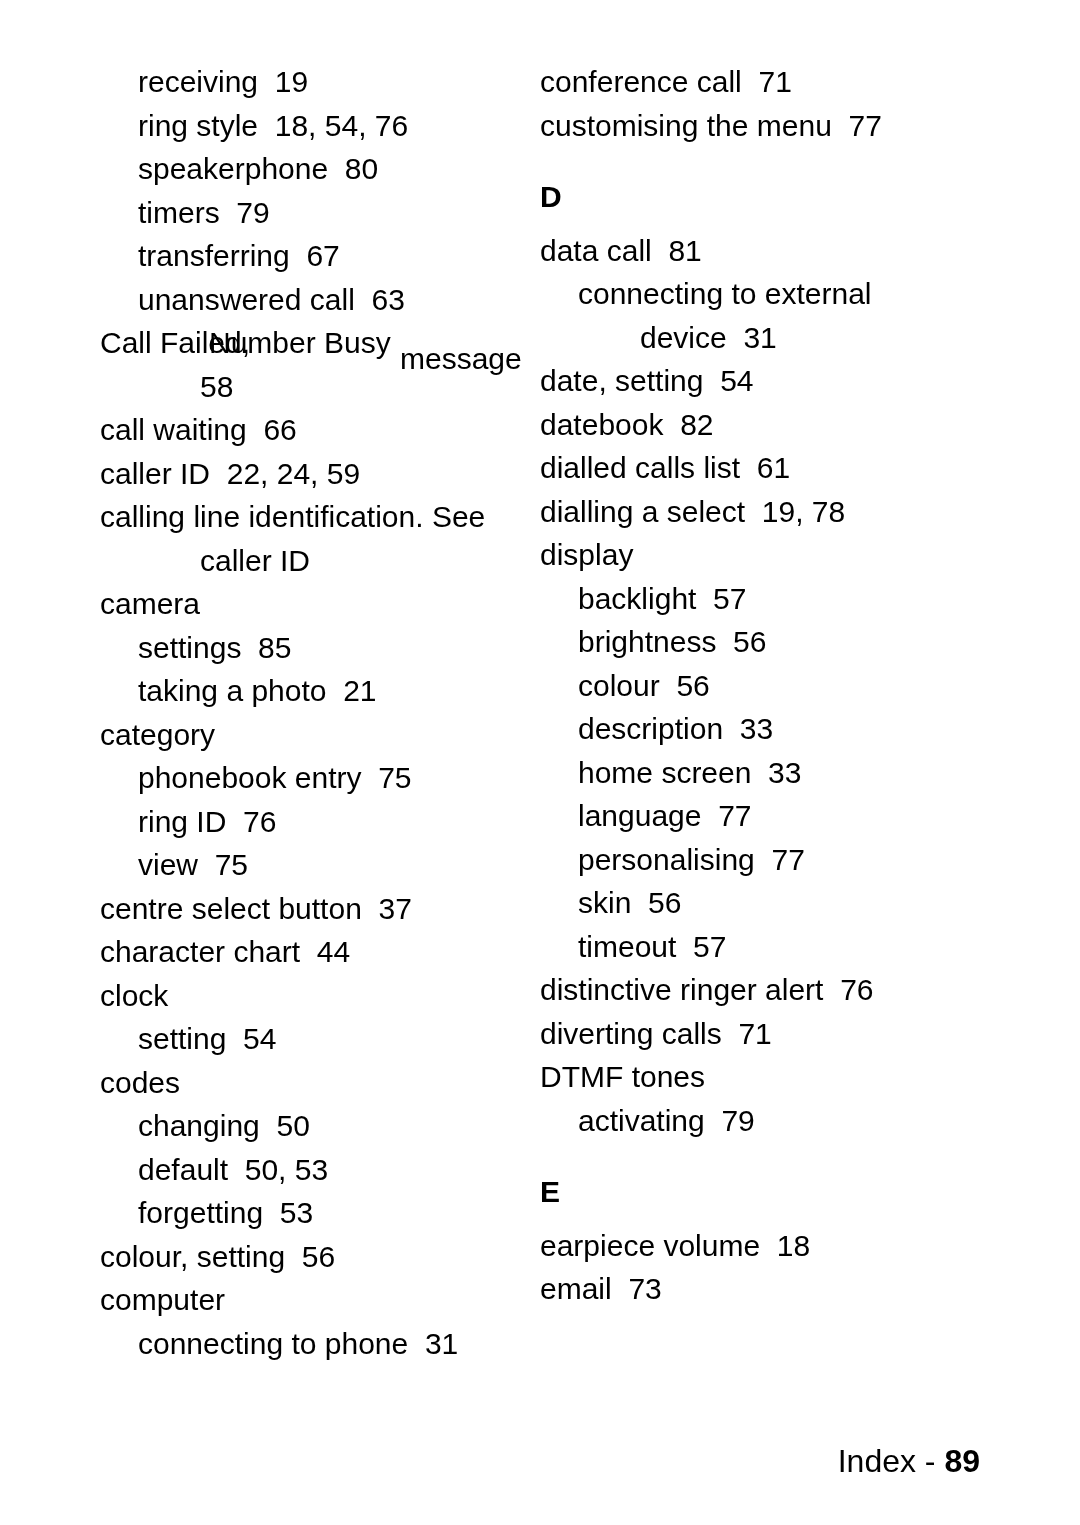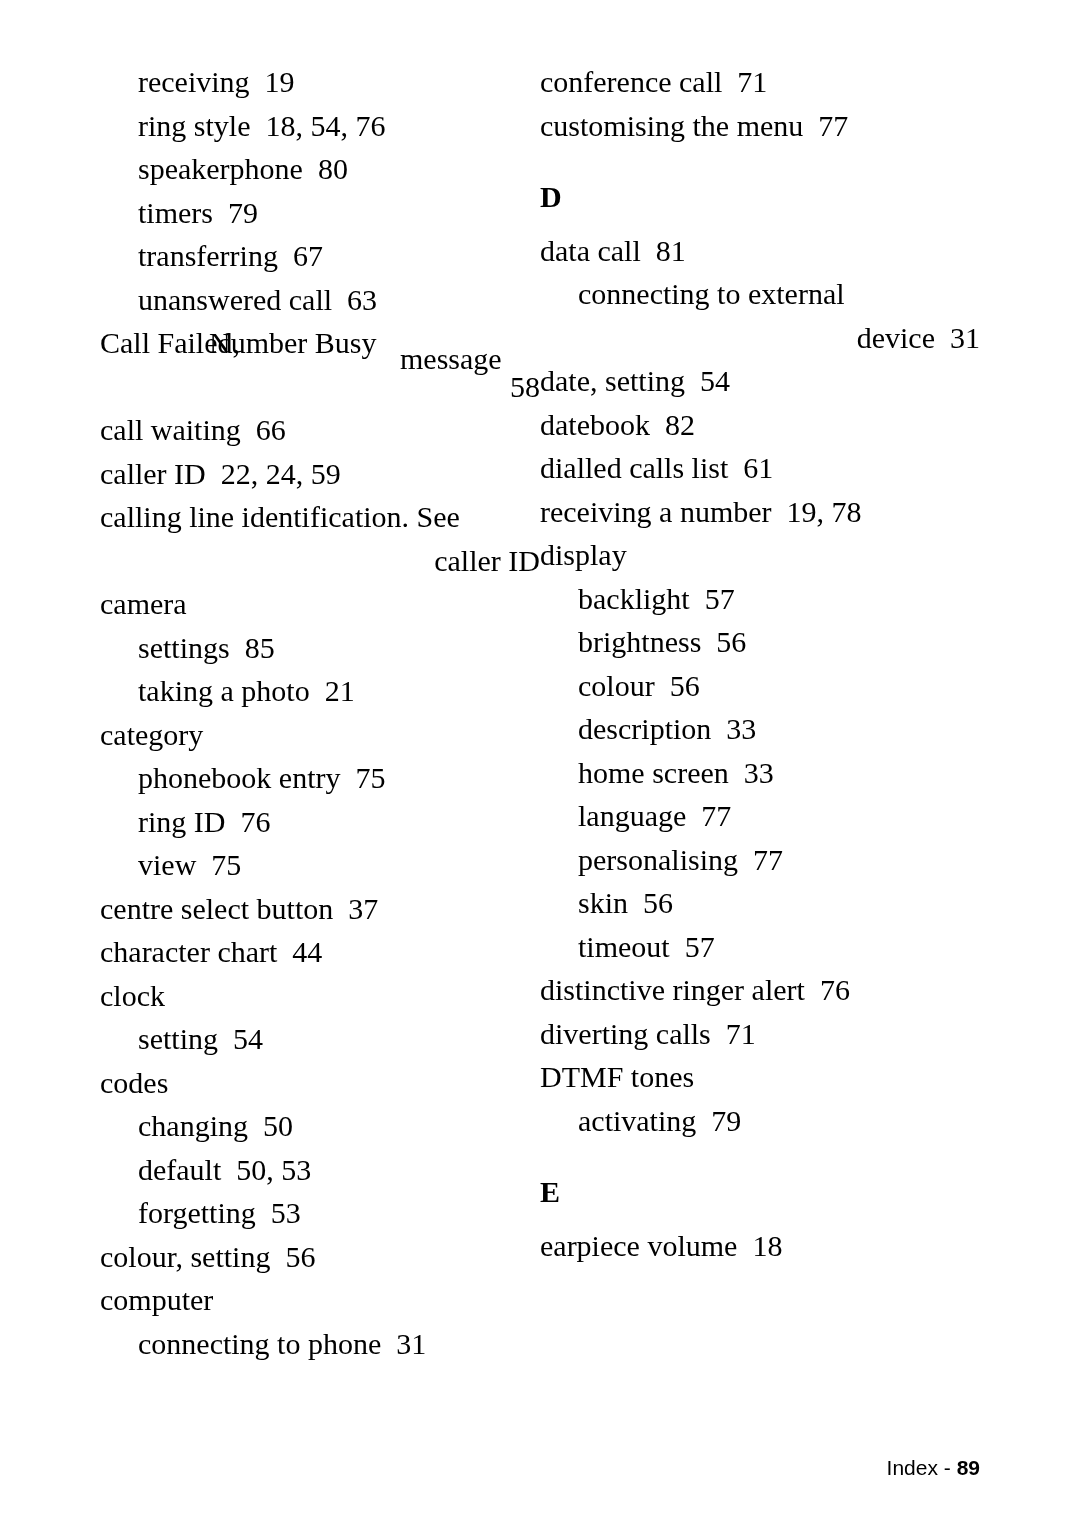--- a/index.html
+++ b/index.html
@@ -14,47 +14,46 @@
   .page {
     box-sizing: border-box;
     width: 1080px;
     height: 1525px;
     position: relative;
     padding: 60px 100px 60px 100px;
   }
   .cols {
     display: flex;
     flex-direction: row;
-    font-family: Liberation Serif, serif;
   }
   .col {
     flex: 1;
     font-size: 30px;
     line-height: 1.45;
   }
   .entry { }
   .indent1 { padding-left: 38px; }
-  .indent2 { padding-left: 100px; text-align: right; }
+  .indent2 { padding-left: 100px; }
   .word { display: inline; }
   .pages { display: inline; }
   .heading {
     font-weight: bold;
     font-size: 30px;
     margin-top: 28px;
     margin-bottom: 10px;
   }
   .see { font-style: normal; margin-top: 16px; }
   .overlap-wrap { position: relative; }
   .over-a { position: relative; z-index: 1; }
   .over-b { position: absolute; left: 100px; top: 0; z-index: 2; padding-left: 9px; }
   .footer {
     position: absolute;
     right: 100px;
     bottom: 45px;
-    font-size: 21px;
+    font-size: 32px;
   }
   .footer .label { }
   .footer .num { font-weight: bold; }
 </style>
 </head>
 <body>
 
 <div class="page">
   <div class="cols">
 
@@ -187,21 +186,21 @@
       <div class="entry">
         <span class="word">date, setting</span>&nbsp;&nbsp;<span class="pages">54</span>
       </div>
       <div class="entry">
         <span class="word">datebook</span>&nbsp;&nbsp;<span class="pages">82</span>
       </div>
       <div class="entry">
         <span class="word">dialled calls list</span>&nbsp;&nbsp;<span class="pages">61</span>
       </div>
       <div class="entry">
-        <span class="word">receiving a number</span>&nbsp;&nbsp;<span class="pages">19, 78</span>
+        <span class="word">dialling a select</span>&nbsp;&nbsp;<span class="pages">19, 78</span>
       </div>
 
       <div class="entry">
         <span>display</span>
       </div>
       <div class="entry indent1">
         <span class="word">backlight</span>&nbsp;&nbsp;<span class="pages">57</span>
       </div>
       <div class="entry indent1">
         <span class="word">brightness</span>&nbsp;&nbsp;<span class="pages">56</span>
@@ -239,20 +238,23 @@
         <span>DTMF tones</span>
       </div>
       <div class="entry indent1">
         <span class="word">activating</span>&nbsp;&nbsp;<span class="pages">79</span>
       </div>
 
       <div class="heading">E</div>
 
       <div class="entry">
         <span class="word">earpiece volume</span>&nbsp;&nbsp;<span class="pages">18</span>
+      </div>
+      <div class="entry">
+        <span class="word">email</span>&nbsp;&nbsp;<span class="pages">73</span>
       </div>
     </div>
   </div>
 
   <div class="footer">
     <span class="label">Index - </span><span class="num">89</span>
   </div>
 </div>
 
 </body></html>

